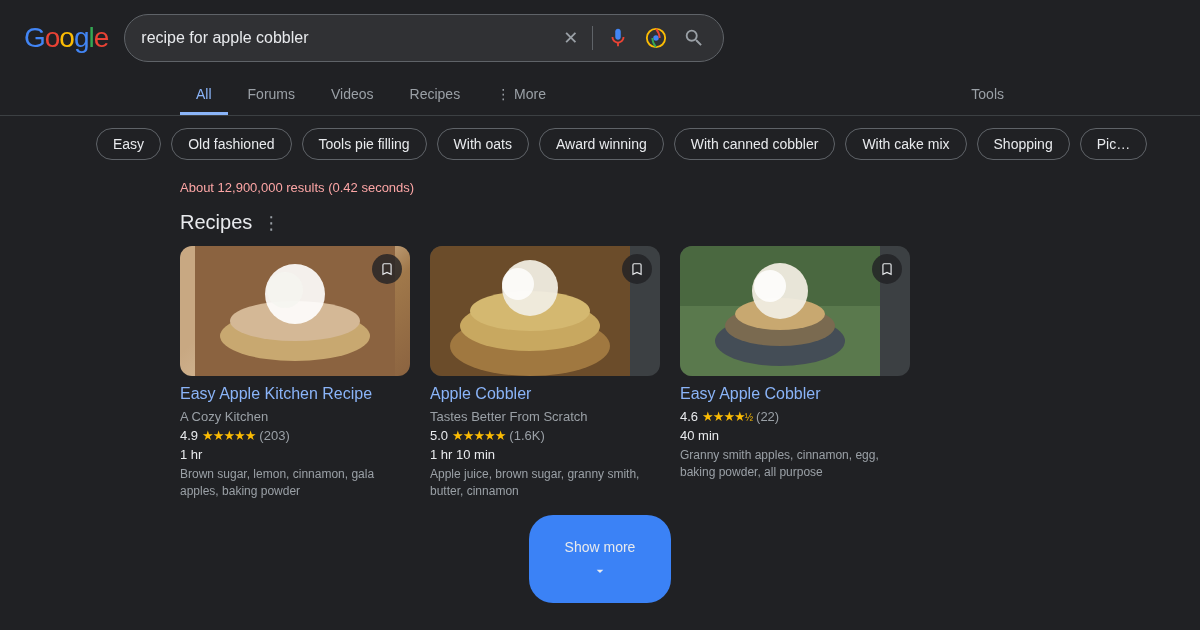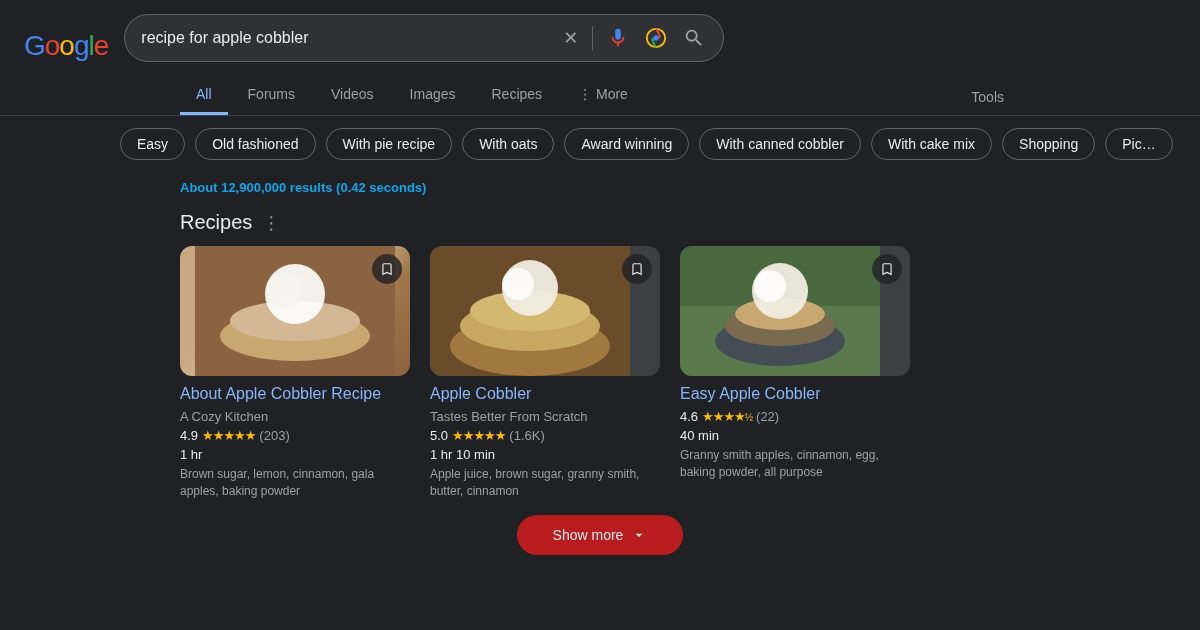--- a/index.html
+++ b/index.html
@@ -8,21 +8,21 @@
       color: #e8eaed;
       font-family: Arial, sans-serif;
       width: 1200px;
       height: 630px;
       overflow: hidden;
     }
 
     
     .header {
       display: flex;
-      align-items: flex-end;
+      align-items: center;
       padding: 14px 24px;
       gap: 16px;
     }
     .google-logo {
       font-size: 28px;
       font-weight: 400;
       letter-spacing: -1px;
       white-space: nowrap;
     }
     .logo-g { color: #4285f4; }
@@ -67,21 +67,21 @@
     }
     .divider-v {
       width: 1px;
       height: 24px;
       background: #5f6368;
     }
 
     
     .nav-tabs {
       display: flex;
-      align-items: flex-end;
+      align-items: flex-start;
       padding: 0 180px;
       border-bottom: 1px solid #3c4043;
       gap: 4px;
     }
     .nav-tab {
       padding: 10px 16px;
       font-size: 14px;
       color: #9aa0a6;
       cursor: pointer;
       border-bottom: 3px solid transparent;
@@ -96,21 +96,21 @@
       padding: 10px 16px;
       font-size: 14px;
       color: #9aa0a6;
       cursor: pointer;
     }
 
     
     .filter-row {
       display: flex;
       align-items: center;
-      padding: 12px 120px;
+      padding: 12px 96px;
       gap: 10px;
       overflow: hidden;
       justify-content: space-between;
     }
     .chip {
       display: inline-flex;
       align-items: center;
       padding: 7px 16px;
       border-radius: 20px;
       border: 1px solid #5f6368;
@@ -118,23 +118,22 @@
       color: #e8eaed;
       cursor: pointer;
       white-space: nowrap;
       background: transparent;
     }
 
     
     .results-count {
       padding: 4px 180px;
       font-size: 13px;
-      color: #0ea5e9;
+      color: #fca5a5;
       margin-top: 4px;
-      font-weight: bold;
     }
 
     
     .recipes-section {
       padding: 12px 180px 0;
     }
     .section-header {
       display: flex;
       align-items: center;
       gap: 10px;
@@ -235,30 +234,31 @@
     }
 
     
     .show-more-row {
       display: flex;
       justify-content: center;
       margin-top: 16px;
       padding-bottom: 10px;
     }
     .show-more-btn {
-      background: #b91c1c;
+      background: #3b82f6;
       border: none;
       border-radius: 24px;
       color: #e8eaed;
       font-size: 14px;
-      padding: 12px 36px;
+      padding: 24px 36px;
       cursor: pointer;
       display: flex;
       align-items: center;
       gap: 8px;
+      flex-direction: column;
     }
 
     
     .x-icon { font-size: 18px; color: #9aa0a6; cursor: pointer; }
     
     .search-icon-btn { font-size: 20px; color: #9aa0a6; }
   </style>
 </head>
 <body>
 
@@ -291,30 +291,29 @@
         </svg>
       </button>
     </div>
   </div>
 </div>
 
 <div class="nav-tabs">
   <div class="nav-tab active">All</div>
   <div class="nav-tab">Forums</div>
   <div class="nav-tab">Videos</div>
-  <div class="nav-tab">Images</div>
   <div class="nav-tab">Recipes</div>
   <div class="nav-tab">⋮ More</div>
   <div class="tools-tab">Tools</div>
 </div>
 
 <div class="filter-row">
   <div class="chip">Easy</div>
   <div class="chip">Old fashioned</div>
-  <div class="chip">With pie recipe</div>
+  <div class="chip">Tools pie filling</div>
   <div class="chip">With oats</div>
   <div class="chip">Award winning</div>
   <div class="chip">With canned cobbler</div>
   <div class="chip">With cake mix</div>
   <div class="chip">Shopping</div>
   <div class="chip">Pic…</div>
 </div>
 
 <div class="results-count">About 12,900,000 results (0.42 seconds)</div>
 
@@ -338,21 +337,21 @@
             <circle cx="100" cy="48" r="30" fill="white" opacity="0.9"></circle>
             <circle cx="90" cy="44" r="18" fill="#f5f5f0" opacity="0.8"></circle>
           </svg>
         </div>
         <button class="bookmark-btn">
           <svg width="14" height="14" viewBox="0 0 24 24">
             <path d="M17 3H7c-1.1 0-2 .9-2 2v16l7-3 7 3V5c0-1.1-.9-2-2-2z" fill="none" stroke="#e8eaed" stroke-width="2"></path>
           </svg>
         </button>
       </div>
-      <div class="card-title">About Apple Cobbler Recipe</div>
+      <div class="card-title">Easy Apple Kitchen Recipe</div>
       <div class="card-source">A Cozy Kitchen</div>
       <div class="card-rating">
         <span class="rating-num">4.9</span>
         <span class="stars">★★★★★</span>
         <span class="rating-count">(203)</span>
       </div>
       <div class="card-time">1 hr</div>
       <div class="card-ingredients">Brown sugar, lemon, cinnamon, gala apples, baking powder</div>
     </div>
 

